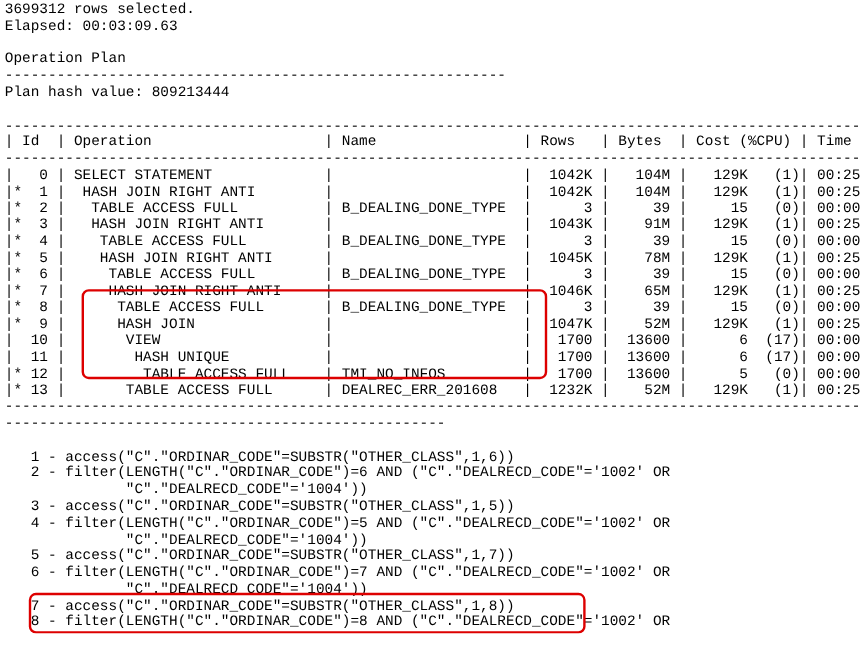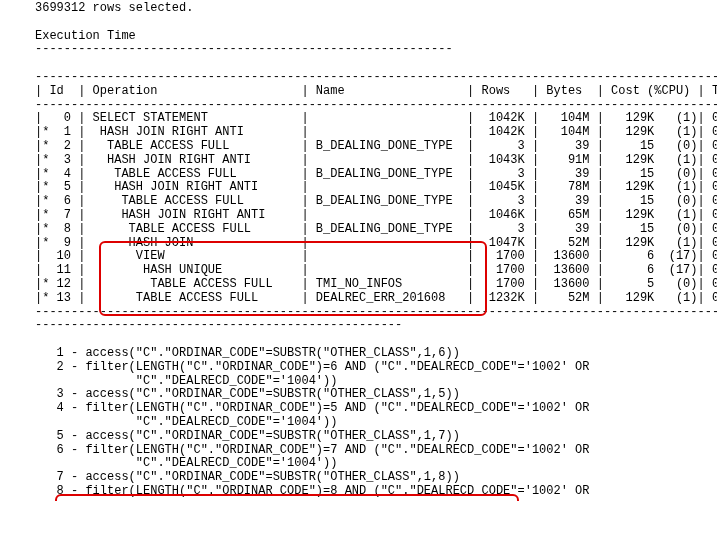--- a/index.html
+++ b/index.html
@@ -15,31 +15,33 @@
   .line { white-space: pre; }
   .rule { letter-spacing: 0; }
   .red-box {
     border: 2px solid #d00;
     border-radius: 6px;
     position: absolute;
     pointer-events: none;
   }
   #box1 { left: 64px; top: 239px; width: 384px; height: 71px; }
   #box2 { left: 20px; top: 492px; width: 460px; height: 30px; }
-  .wrap { position: relative; margin-left: 31px; }
+  .wrap { position: relative; }
 </style>
 </head>
 <body>
 
 <div class="wrap">
 
 <div class="line">3699312 rows selected.</div>
+<div class="line">Elapsed: 00:03:09.63</div>
 <div class="line">&nbsp;</div>
-<div class="line">Execution Time</div>
+<div class="line">Operation Plan</div>
 <div class="line rule">----------------------------------------------------------</div>
+<div class="line">Plan hash value: 809213444</div>
 <div class="line">&nbsp;</div>
 <div class="line rule">-----------------------------------------------------------------------------------------------------</div>
 <div class="line" id="hdr">| Id  | Operation                    | Name                 | Rows   | Bytes  | Cost (%CPU) | Time     |</div>
 <div class="line rule">-----------------------------------------------------------------------------------------------------</div>
 <div id="rows">
       <div class="line">|   0 | SELECT STATEMENT             |                      |  1042K |   104M |   129K   (1)| 00:25:57 |</div>
       <div class="line">|*  1 |  HASH JOIN RIGHT ANTI        |                      |  1042K |   104M |   129K   (1)| 00:25:57 |</div>
       <div class="line">|*  2 |   TABLE ACCESS FULL          | B_DEALING_DONE_TYPE  |      3 |     39 |     15   (0)| 00:00:01 |</div>
       <div class="line">|*  3 |   HASH JOIN RIGHT ANTI       |                      |  1043K |    91M |   129K   (1)| 00:25:56 |</div>
       <div class="line">|*  4 |    TABLE ACCESS FULL         | B_DEALING_DONE_TYPE  |      3 |     39 |     15   (0)| 00:00:01 |</div>

